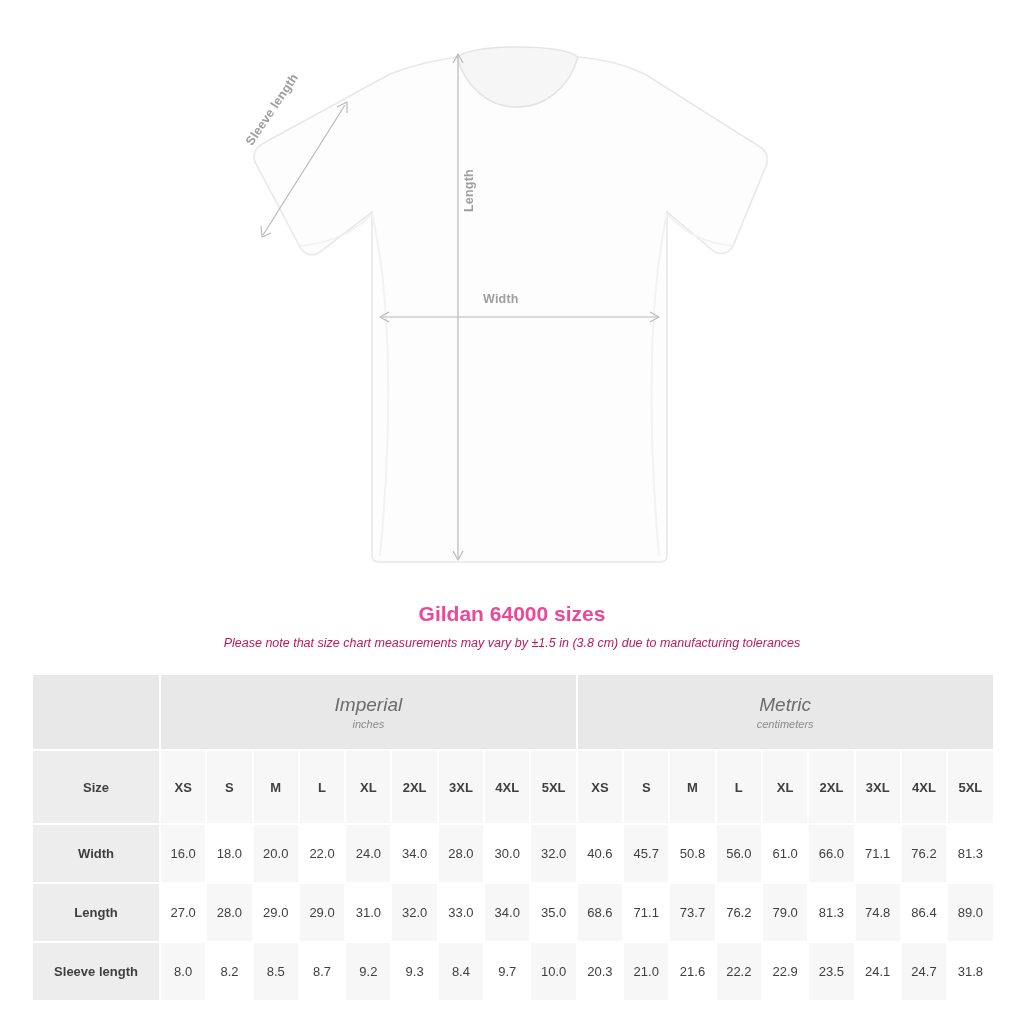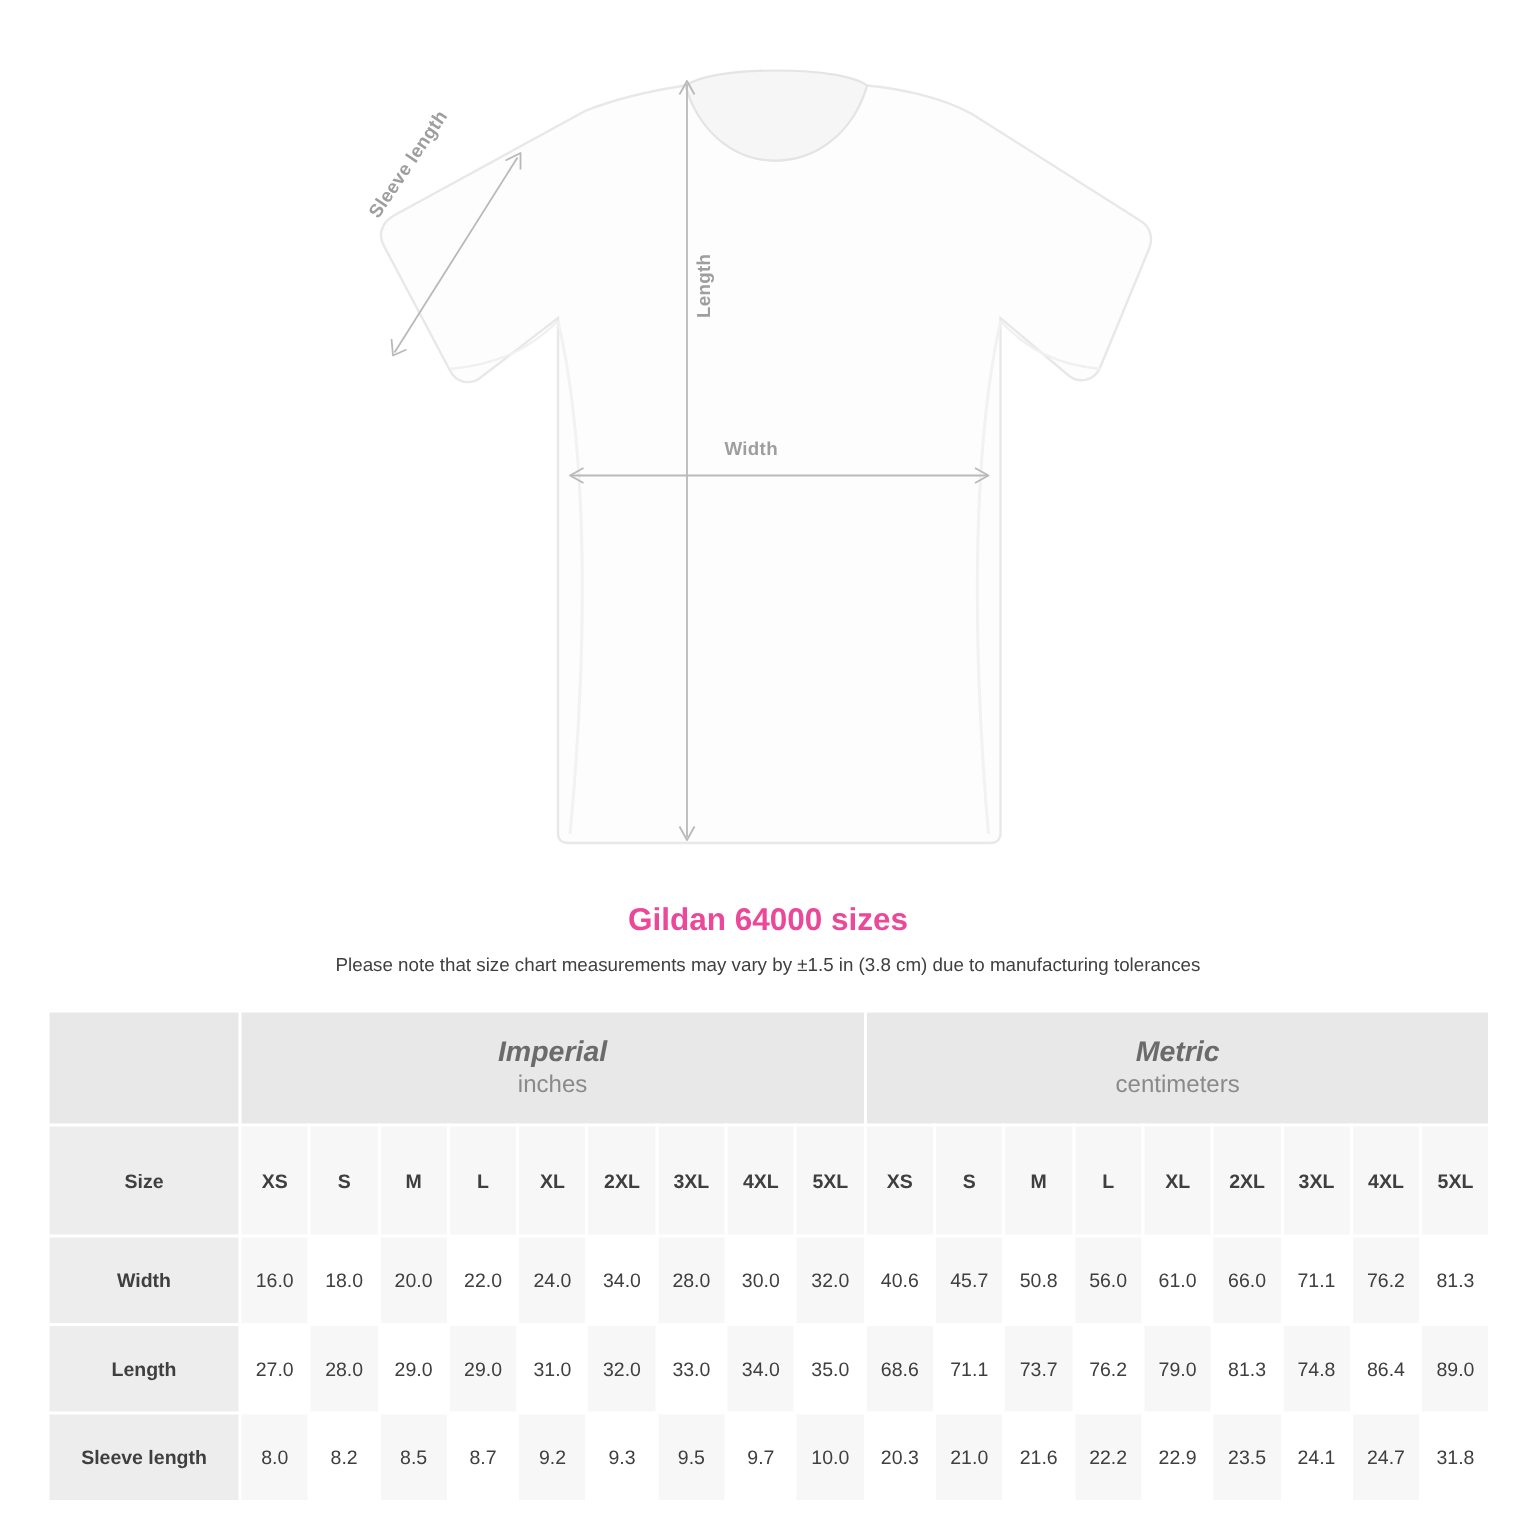--- a/index.html
+++ b/index.html
@@ -55,21 +55,22 @@
     font-size: 21px;
     font-weight: bold;
     color: #ec4899;
   }
   .subtitle {
     position: absolute;
     left: 0; top: 636px;
     width: 1024px;
     text-align: center;
     font-size: 12.5px;
-    color: #404040;
+    font-style: italic;
+    color: #be185d;
   }
 
   
   .table-wrap {
     position: absolute;
     left: 31px; top: 673px;
     width: 962px;
   }
   table.size-chart {
     border-collapse: collapse;
@@ -86,26 +87,27 @@
     padding: 0;
   }
   
   .grp-cell {
     background: #e8e8e8 !important;
     height: 76px;
   }
   .grp-title {
     font-size: 19px;
     font-style: italic;
-    font-weight: bold;
+    font-weight: normal;
     color: #6b6b6b;
     line-height: 1.15;
   }
   .grp-unit {
-    font-size: 16px;
+    font-size: 11px;
+    font-style: italic;
     color: #8a8a8a;
     margin-top: 3px;
   }
   .corner-cell {
     background: #e8e8e8 !important;
   }
 
   
   .hdr-row td { height: 74px; }
   .row-head {
@@ -275,21 +277,21 @@
         </tr>
 
         <tr class="data-row">
           <td class="row-head">Sleeve length</td>
           <td class="cell-alt">8.0</td>
           <td class="cell-plain">8.2</td>
           <td class="cell-alt">8.5</td>
           <td class="cell-plain">8.7</td>
           <td class="cell-alt">9.2</td>
           <td class="cell-plain">9.3</td>
-          <td class="cell-alt">9.5</td>
+          <td class="cell-alt">8.4</td>
           <td class="cell-plain">9.7</td>
           <td class="cell-alt">10.0</td>
           <td class="cell-plain">20.3</td>
           <td class="cell-alt">21.0</td>
           <td class="cell-plain">21.6</td>
           <td class="cell-alt">22.2</td>
           <td class="cell-plain">22.9</td>
           <td class="cell-alt">23.5</td>
           <td class="cell-plain">24.1</td>
           <td class="cell-alt">24.7</td>

